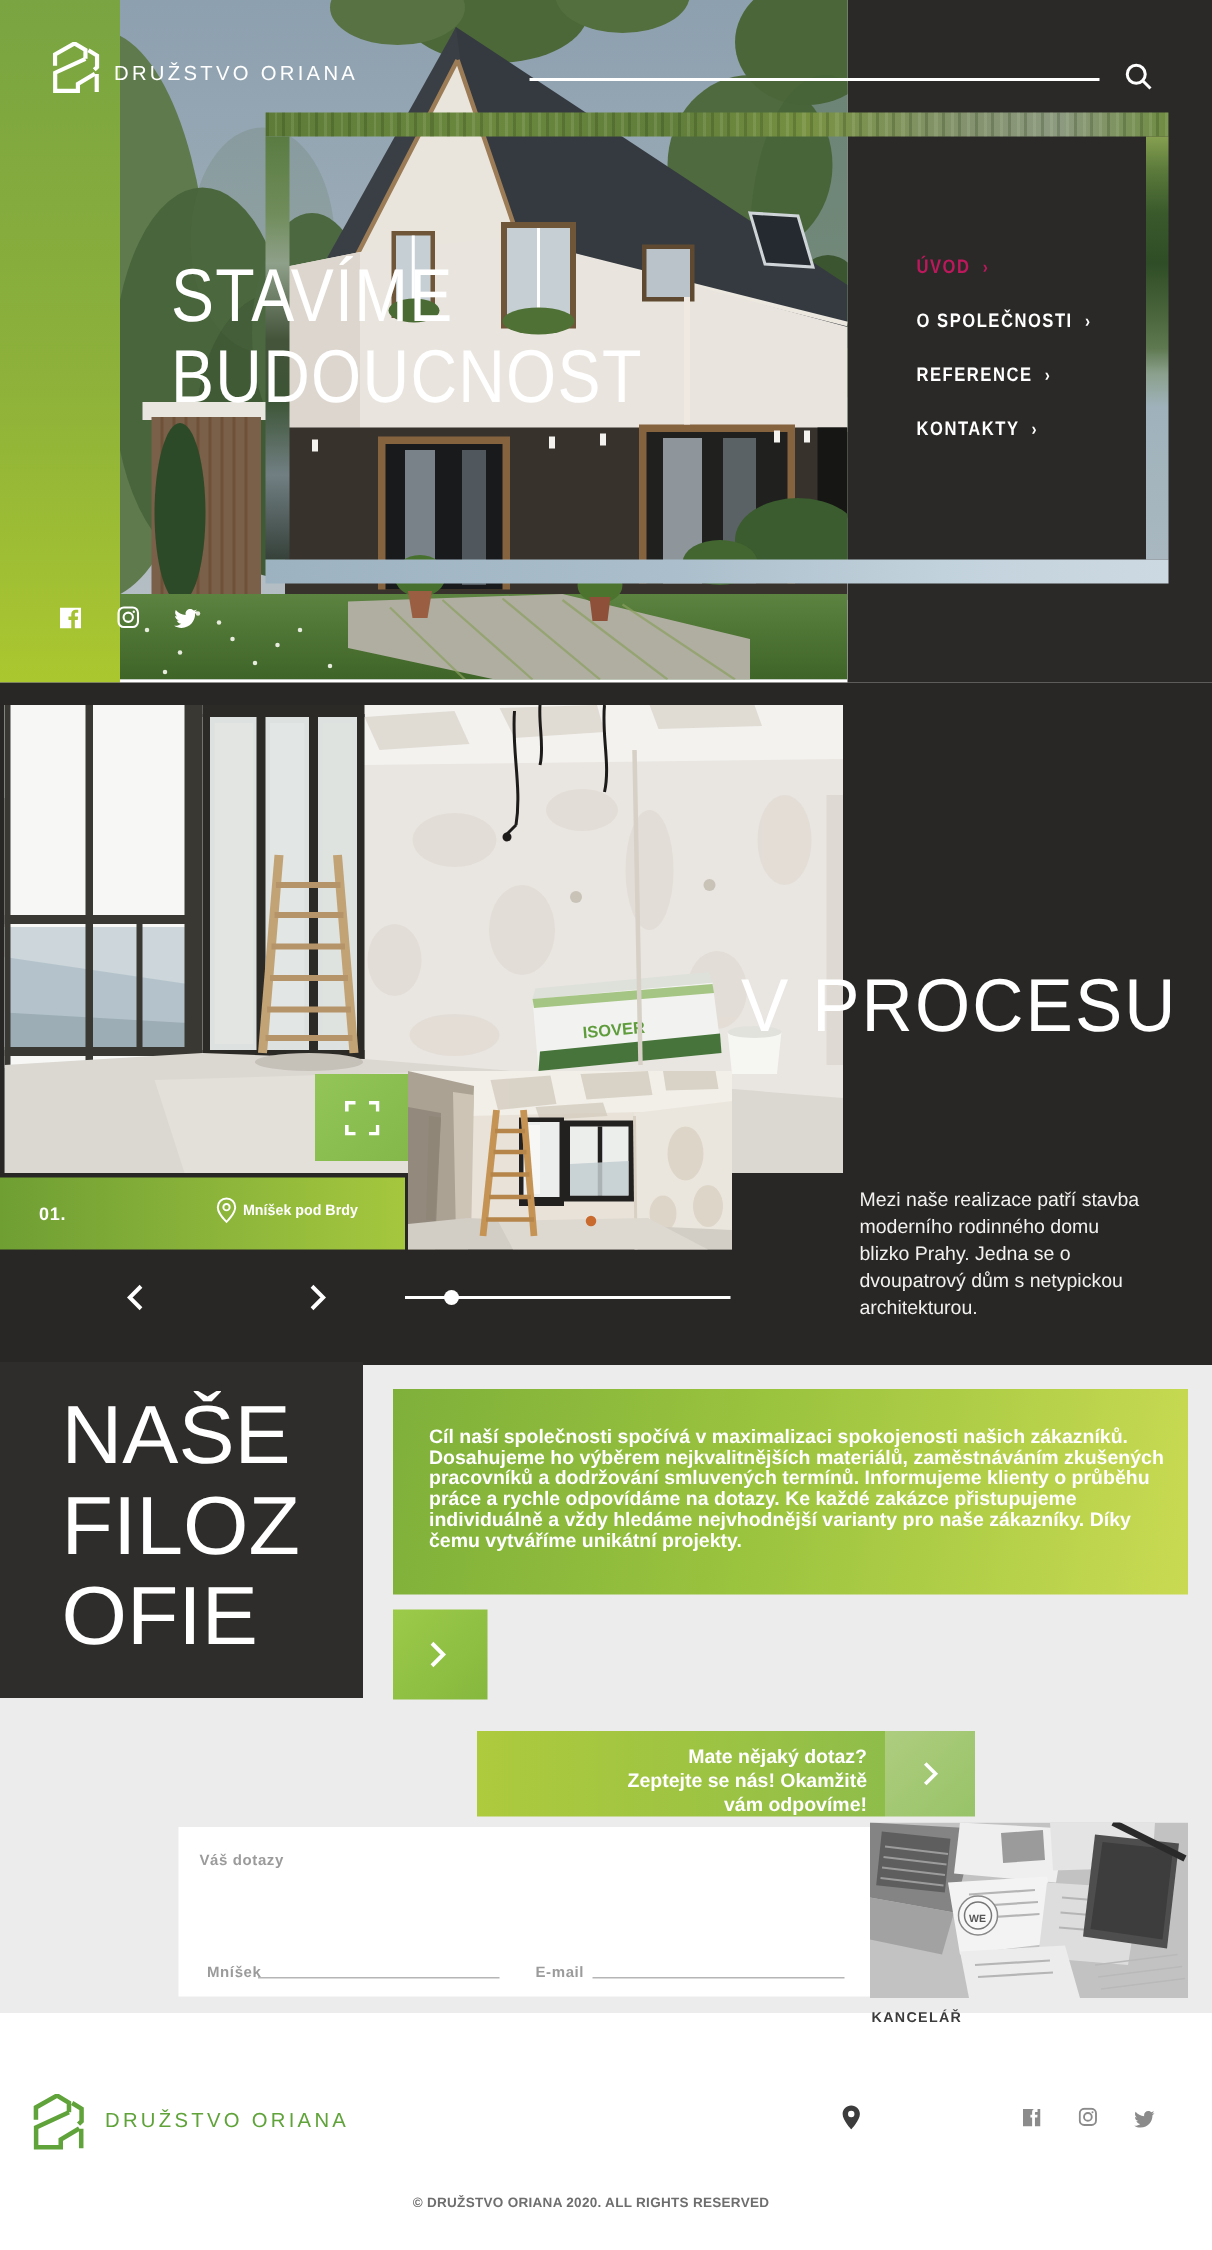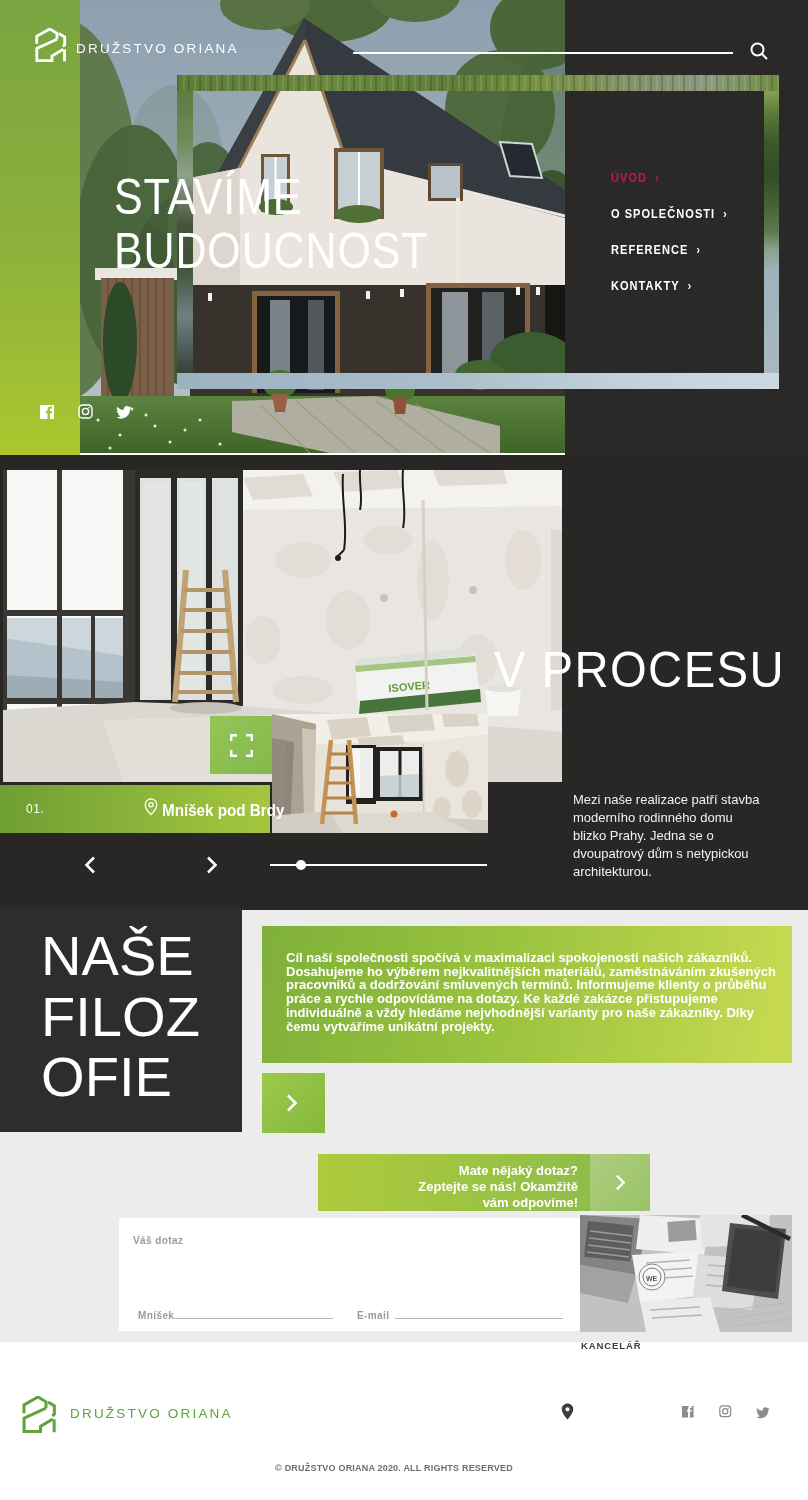--- a/index.html
+++ b/index.html
@@ -316,26 +316,26 @@
           <line x1="57" y1="54" x2="79" y2="54"></line>
           <line x1="55" y1="69" x2="81" y2="69"></line>
           <line x1="54" y1="84" x2="82" y2="84"></line>
           <line x1="52" y1="99" x2="84" y2="99"></line>
         </g>
 <circle cx="122" cy="100" r="3.5" fill="#c96a2e"></circle>
 </svg>
 </div>
 
 <div class="a" style="left:0;top:785px;width:270px;height:48px;background:linear-gradient(90deg,#6f9e33 0%,#8cb53a 55%,#a5c73e 100%);color:#fff;">
-<div class="a" style="left:26px;top:17px;font-size:12px;font-weight:400;letter-spacing:0.5px;text-align:center;">01.</div>
+<div class="a" style="left:26px;top:17px;font-size:12px;font-weight:700;letter-spacing:0.5px;text-align:center;">01.</div>
 <svg class="a" style="left:144px;top:13px" width="14" height="18" viewBox="0 0 14 18" fill="none" stroke="#fff" stroke-width="1.3">
 <path d="M7,1 C3.7,1,1.2,3.5,1.2,6.8 C1.2,11,7,16.6,7,16.6 S12.8,11,12.8,6.8 C12.8,3.5,10.3,1,7,1 Z"></path>
         <circle cx="7" cy="6.8" r="2.1"></circle>
       </svg>
-<div class="a" style="left:162px;top:17px;font-size:16px;font-weight:700;"><span class="cond" style="transform:scaleX(0.95);">Mníšek pod Brdy</span></div>
+<div class="a" style="left:162px;top:17px;font-size:10px;font-weight:700;"><span class="cond" style="transform:scaleX(0.95);">Mníšek pod Brdy</span></div>
 </div>
 
 <svg class="a" style="left:84px;top:856px" width="12" height="18" viewBox="0 0 12 18" fill="none" stroke="#fff" stroke-width="2.6">
       <path d="M10,1.5 L2.5,9 L10,16.5"></path>
     </svg>
 <svg class="a" style="left:206px;top:856px" width="12" height="18" viewBox="0 0 12 18" fill="none" stroke="#fff" stroke-width="2.6">
       <path d="M2,1.5 L9.5,9 L2,16.5"></path>
     </svg>
 <div class="a" style="left:270px;top:864px;width:217px;height:2px;background:#fff;"></div>
 <div class="a" style="left:296px;top:860px;width:10px;height:10px;border-radius:50%;background:#fff;"></div>
@@ -358,21 +358,21 @@
     </svg>
 
 <div class="a" style="left:318px;top:1154px;width:272px;height:57px;background:linear-gradient(90deg,#aeca3d 0%,#9cc343 60%,#8fbd4a 100%);"></div>
 <div class="a" style="left:590px;top:1154px;width:60px;height:57px;background:linear-gradient(135deg,#aecd7f 0%,#98c368 100%);"></div>
 <div class="a" style="left:318px;top:1163px;width:260px;text-align:right;color:#fff;font-size:13px;line-height:16px;font-weight:700;">Mate nějaký dotaz?<br>Zeptejte se nás! Okamžitě<br>vám odpovíme!</div>
 <svg class="a" style="left:615px;top:1174px" width="11" height="17" viewBox="0 0 12 18" fill="none" stroke="#fff" stroke-width="2.6">
       <path d="M2,1.5 L9.5,9 L2,16.5"></path>
     </svg>
 
 <div class="a" style="left:119px;top:1218px;width:461px;height:113px;background:#fff;"></div>
-<div class="a" style="left:133px;top:1235px;color:#9b9b9b;font-size:10px;font-weight:700;letter-spacing:0.4px;">Váš dotaz</div>
+<div class="a" style="left:133px;top:1235px;color:#9b9b9b;font-size:10px;font-weight:700;letter-spacing:0.4px;">Váš dotazy</div>
 <div class="a" style="left:138px;top:1310px;color:#9b9b9b;font-size:10px;font-weight:700;letter-spacing:0.4px;">Mníšek</div>
 <div class="a" style="left:172px;top:1318px;width:161px;height:1px;background:#b5b5b5;"></div>
 <div class="a" style="left:357px;top:1310px;color:#9b9b9b;font-size:10px;font-weight:700;letter-spacing:0.4px;">E-mail</div>
 <div class="a" style="left:395px;top:1318px;width:168px;height:1px;background:#b5b5b5;"></div>
 
 <div class="a" id="deskPhoto" style="left:580px;top:1215px;width:212px;height:117px;">
 <svg width="212" height="117" viewBox="0 0 212 117">
 <rect width="212" height="117" fill="#c2c2c2"></rect>
 
 <polygon points="0,0 70,4 56,60 0,50" fill="#848484"></polygon>

